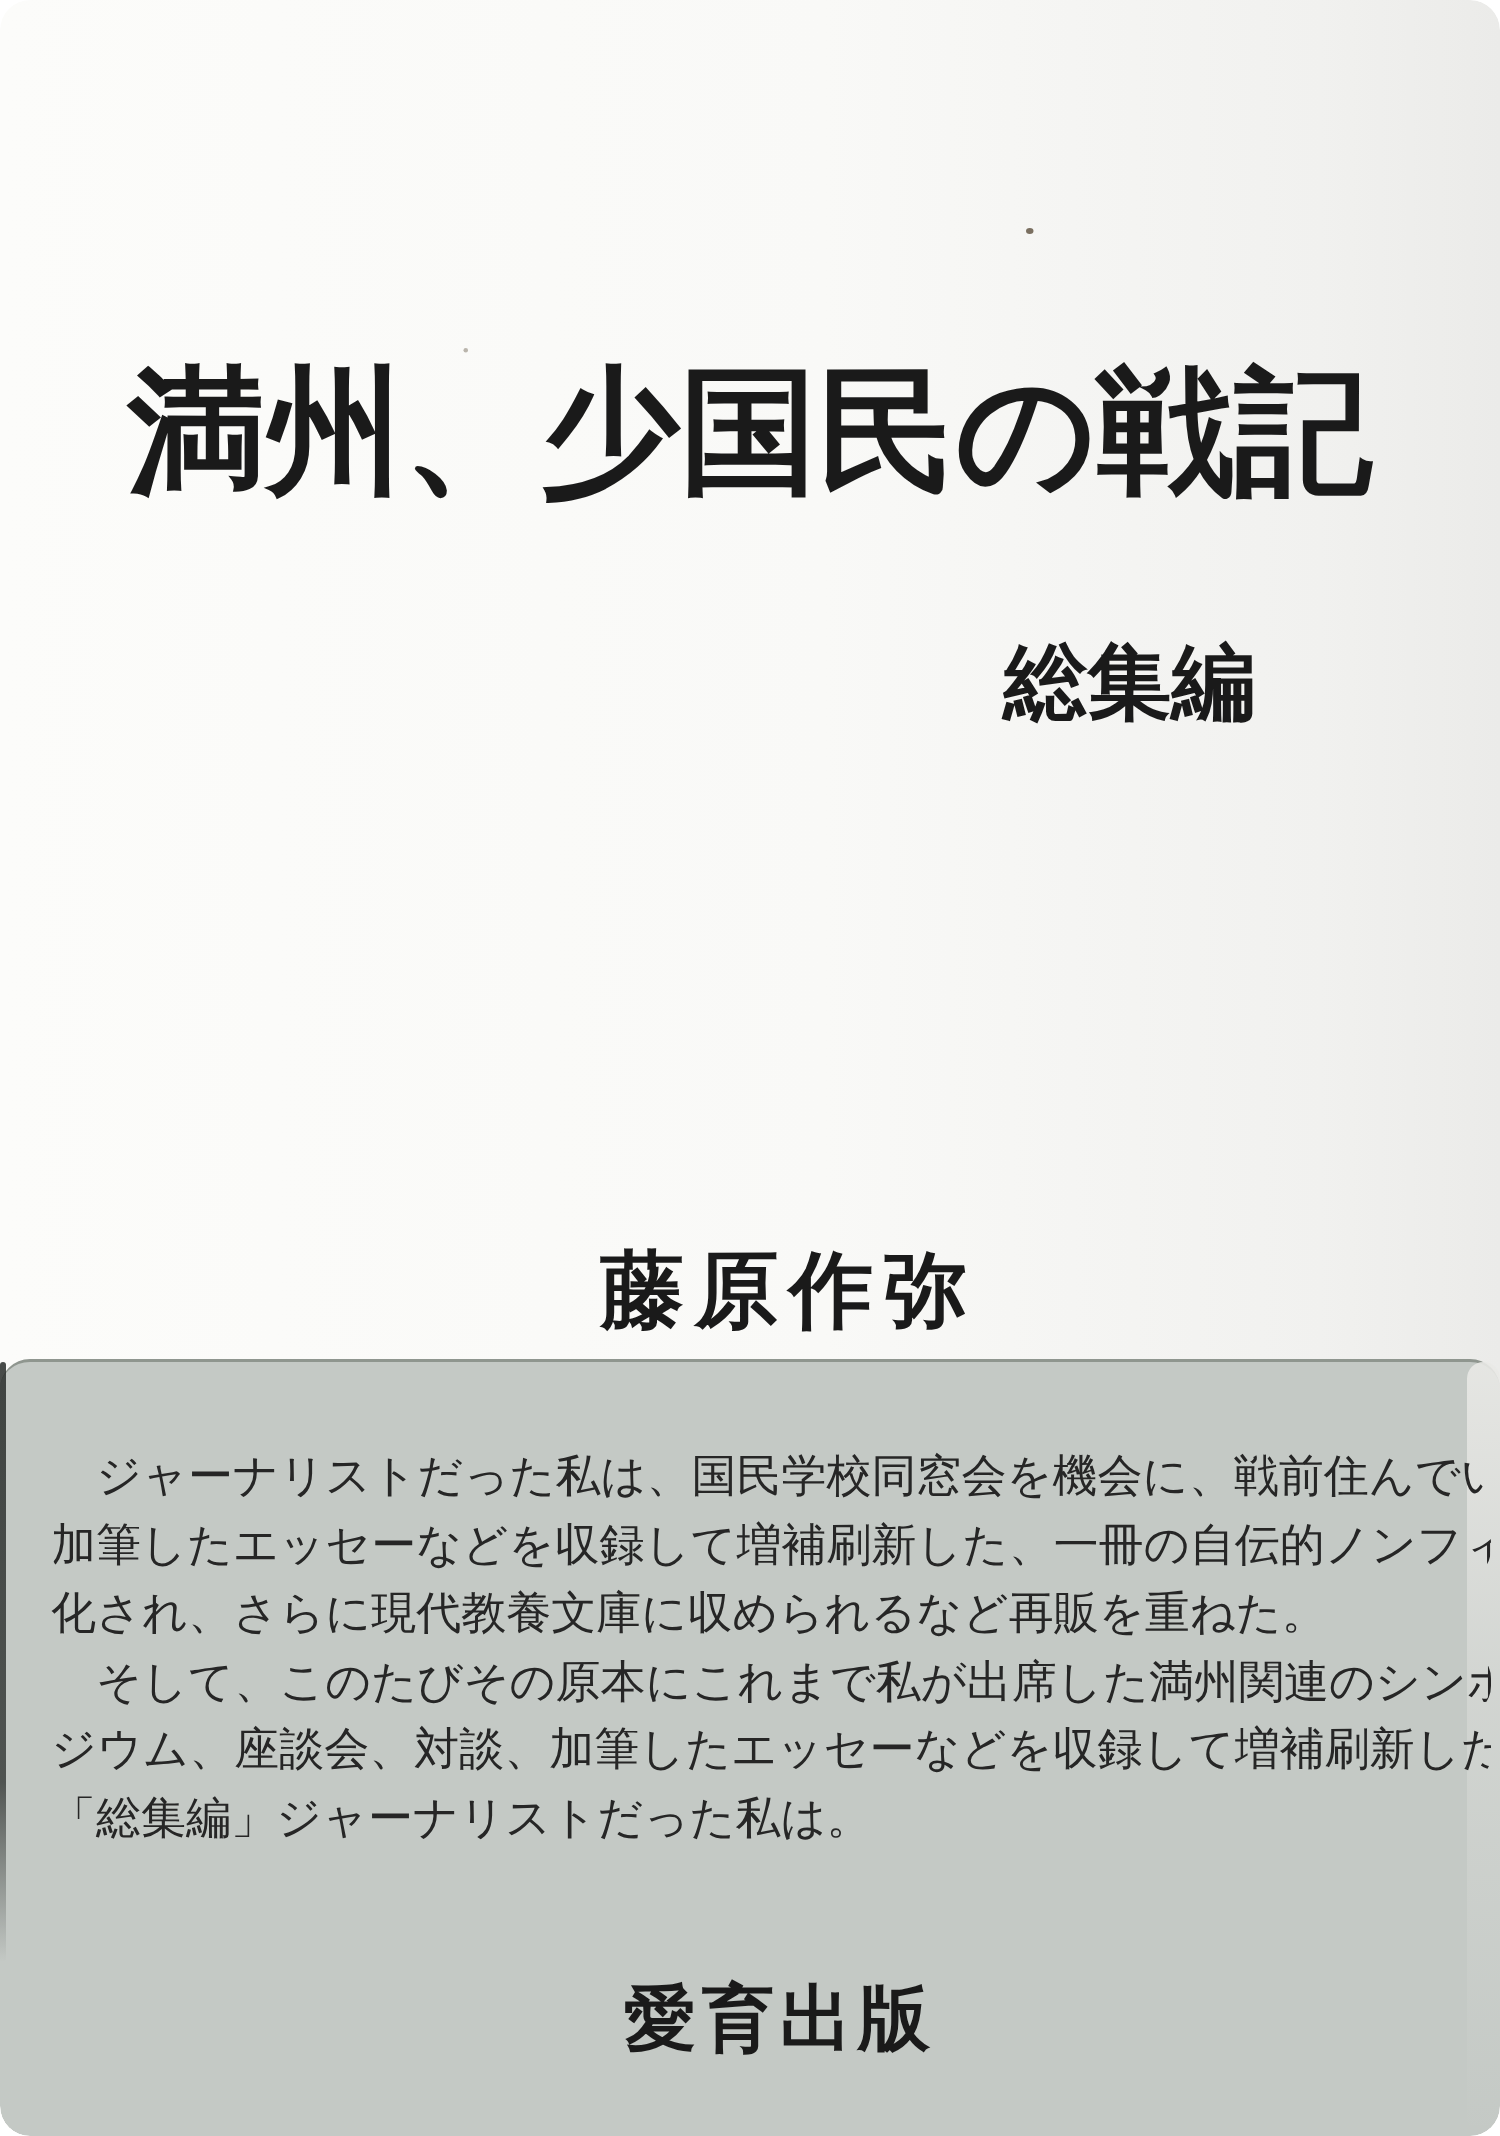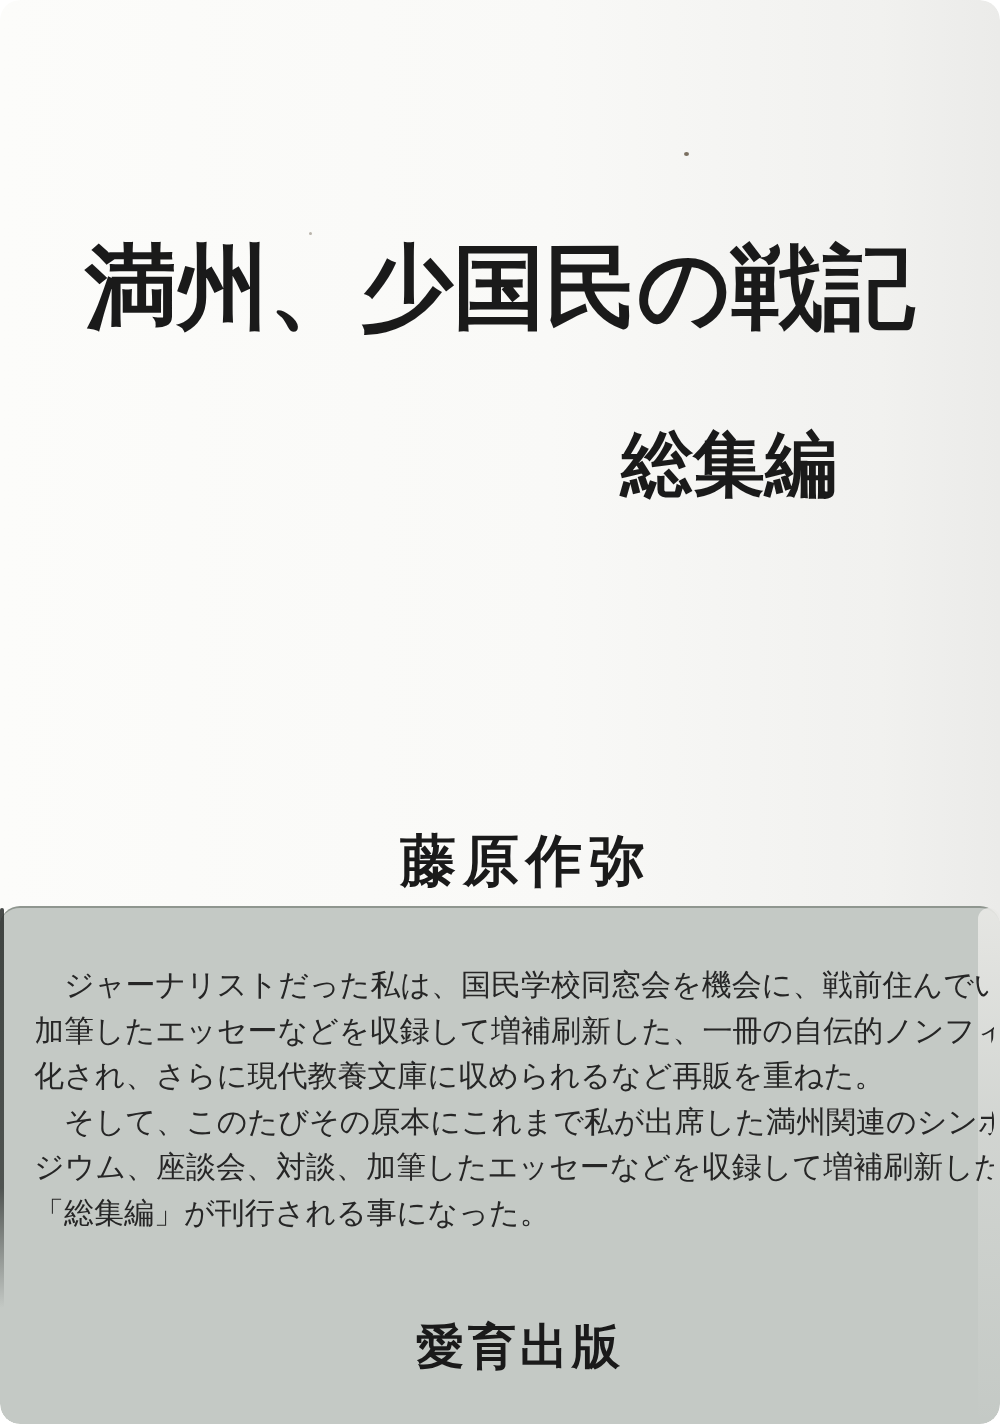--- a/index.html
+++ b/index.html
@@ -35,21 +35,21 @@
     letter-spacing: 0px;
     color: var(--ink);
     white-space: nowrap;
     line-height: 1;
   }
 
   .book-subtitle {
     position: absolute;
     top: 428px;
     right: 163px;
-    font-size: 72px;
+    font-size: 56px;
     font-weight: 700;
     color: var(--ink);
     white-space: nowrap;
     line-height: 1;
     margin-left: 42px;
   }
 
   .book-author {
     position: absolute;
     top: 833px;
@@ -148,21 +148,21 @@
   <div class="band">
     <div class="band-left-shadow"></div>
     <div class="band-right-edge"></div>
 
     <div class="blurb">
       <div class="blurb-line">　ジャーナリストだった私は、国民学校同窓会を機会に、戦前住んでい</div>
       <div class="blurb-line">加筆したエッセーなどを収録して増補刷新した、一冊の自伝的ノンフィ</div>
       <div class="blurb-line">化され、さらに現代教養文庫に収められるなど再販を重ねた。</div>
       <div class="blurb-line">　そして、このたびその原本にこれまで私が出席した満州関連のシンポ</div>
       <div class="blurb-line">ジウム、座談会、対談、加筆したエッセーなどを収録して増補刷新した</div>
-      <div class="blurb-line">「総集編」が刊行される事になった。</div>
+      <div class="blurb-line">「総集編」ジャーナリストだった私は。</div>
     </div>
 
     <div class="publisher">愛育出版</div>
   </div>
 
   <div class="speck speck-1"></div>
   <div class="speck speck-2"></div>
 
 </div>
 

